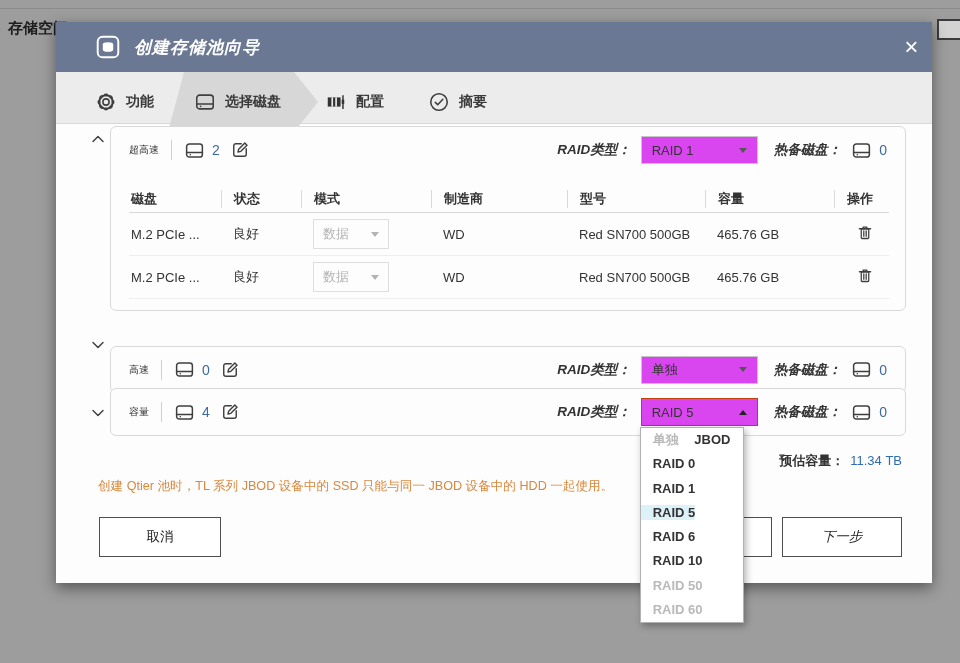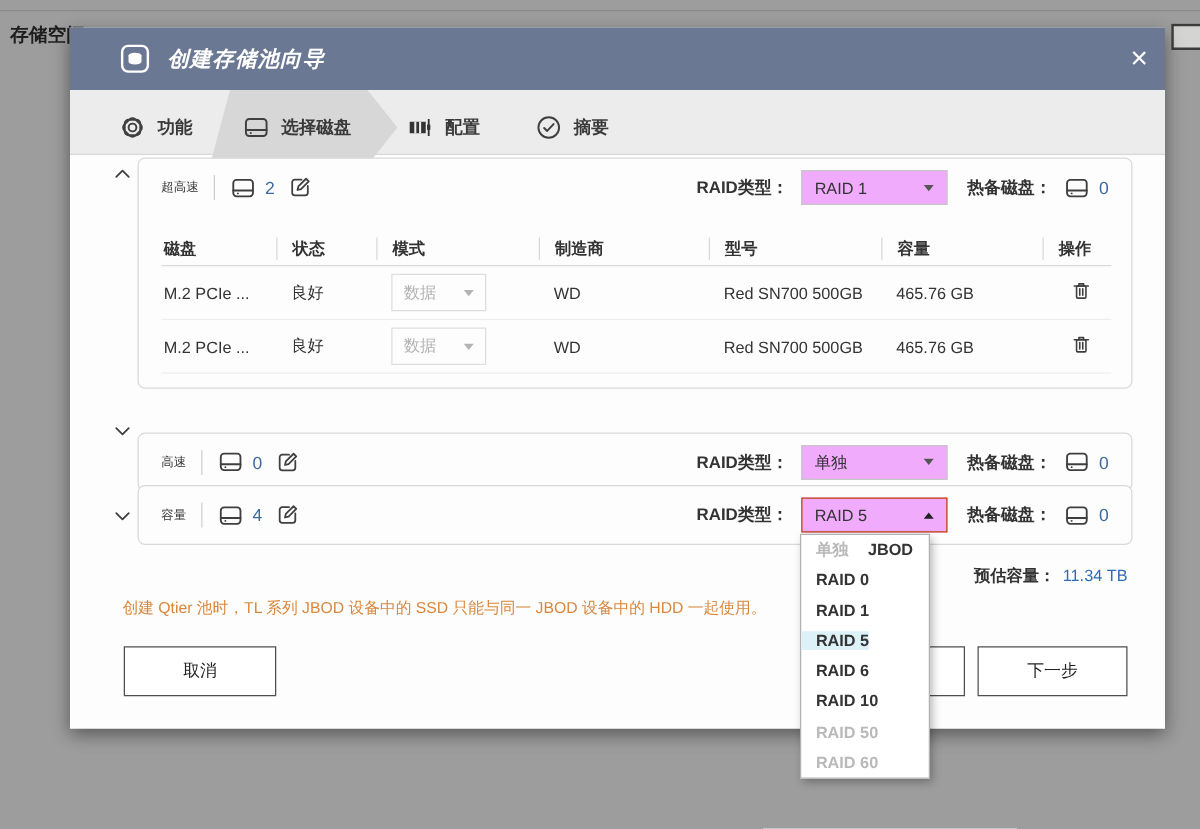--- a/index.html
+++ b/index.html
@@ -46,25 +46,25 @@
   .sec-3 { top:366px; height:48px; }
 
   .sec-header { display:flex; align-items:center; height:46px; padding:0 18px; }
   .sec-2 .sec-header, .sec-3 .sec-header { height:100%; }
   .sec-name { font-size:10px; font-weight:normal; color:#333;text-align:center; }
   .vdiv { width:1px; height:20px; background:#cfcfcf; margin:0 12px; }
   .disk-count { font-size:14px; color:#3d6a9e; margin:0 4px 0 7px; }
   .edit-btn { display:inline-flex; margin-left:6px; cursor:pointer; }
 
   .raid-group { margin-left:auto; display:flex; align-items:center; }
-  .raid-label, .spare-label { font-size:13.5px; font-weight:bold; color:#333; }
+  .raid-label, .spare-label { font-size:13.5px; font-weight:bold; color:#333;font-style:italic; }
   .spare-label { margin-left:16px; margin-right:10px; }
   .spare-count { font-size:14px; color:#3d6a9e; margin-left:7px; }
 
-  .sel { width:117px; height:28px; margin-left:10px; background:#f0abfc; border:1px solid #c6c6c6;
+  .sel { width:117px; height:28px; margin-left:10px; background:#d946ef; border:1px solid #c6c6c6;
          display:flex; align-items:center; justify-content:space-between; padding:0 10px;
          font-size:13px; color:#333; cursor:pointer; }
   .sel.open { border:1px solid #c2410c; position:relative; }
   .caret-down { width:0; height:0; border-left:4.5px solid transparent; border-right:4.5px solid transparent;
                 border-top:5.5px solid #555; }
   .caret-up { width:0; height:0; border-left:4.5px solid transparent; border-right:4.5px solid transparent;
               border-bottom:5.5px solid #222; }
 
   
   .disk-table { position:absolute; left:18px; top:58px; width:760px; }
@@ -91,21 +91,21 @@
   
   .estimate { position:absolute; top:430px; right:30px; font-size:13px; }
   .estimate .lab { font-weight:bold; color:#333; }
   .estimate .val { color:#2f6cb3; margin-left:6px; }
   .warning { position:absolute; left:42px; top:456px; font-size:12.6px; color:#d9873c; white-space:nowrap; }
 
   .btn { position:absolute; top:495px; height:40px; background:#ffffff; border:1.5px solid #4e4e4e;
          font-size:13.5px; color:#222; display:flex; align-items:center; justify-content:center; cursor:pointer; }
   .btn-cancel { left:43px; width:122px; }
   .btn-middle { left:590px; width:126px; z-index:1; }
-  .btn-next  { left:726px; width:120px; }
+  .btn-next  { left:726px; width:120px;font-style:italic; }
 
   svg.ic { stroke:#3f3f3f; fill:none; stroke-width:1.7; stroke-linecap:round; stroke-linejoin:round; }
 </style>
 </head>
 <body>
 
 <div id="screen">
 
   <div class="bg-topline"></div>
   <div class="bg-window-title">存储空间</div>

